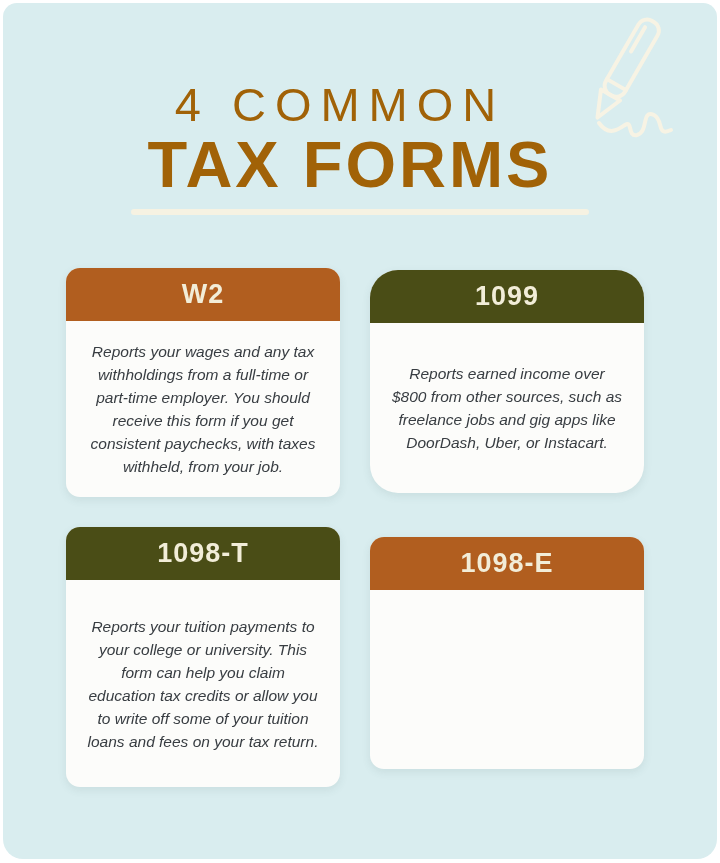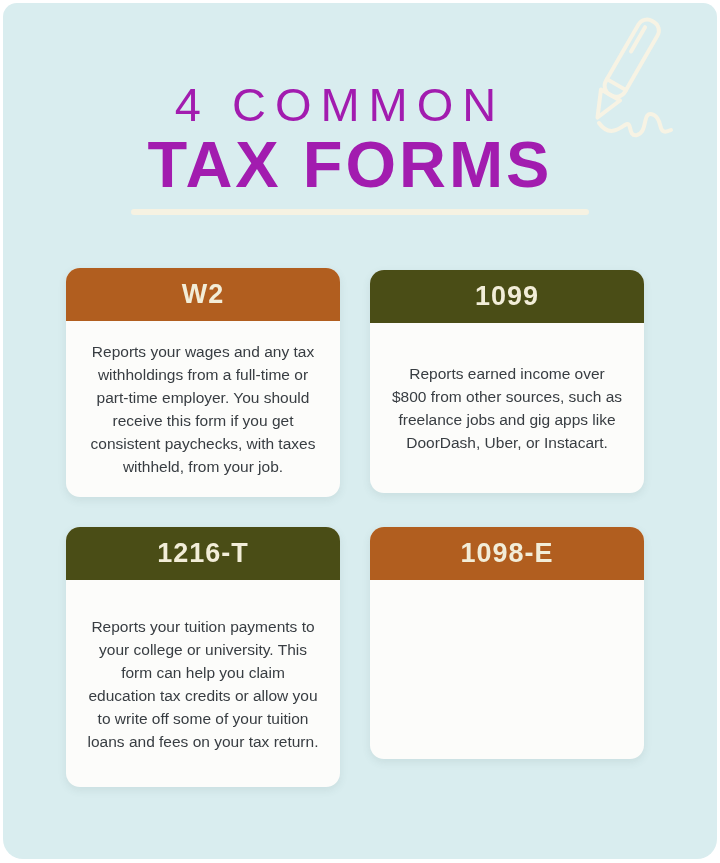--- a/index.html
+++ b/index.html
@@ -14,21 +14,21 @@
     position:absolute;
     left:3px;top:3px;right:3px;bottom:4px;
     background:#d9edef;
     border-radius:14px 14px 20px 20px;
   }
   
   .title-block{
     position:relative;
     padding-top:78px;
     text-align:center;
-    color:#a21caf;
+    color:#a16207;
   }
   .title-line1{
     font-size:47px;
     font-weight:400;
     letter-spacing:9px;
     line-height:1.0;
     margin-right:40px;
   }
   .title-line2{
     font-size:65px;
@@ -79,31 +79,32 @@
     font-size:27px;
     font-weight:700;
     letter-spacing:1px;
   }
   .card-body{
     flex:1;
     display:flex;
     align-items:center;
     justify-content:flex-start;
     padding:10px 21px;
+    font-style:italic;
   }
   .card-text{
     font-size:15.5px;
     line-height:23px;
     color:#383d42;
     text-align:center;
   }
   .card-w2{height:229px;}
-  .card-1099{height:223px;margin-top:2px;}
+  .card-1099{height:223px;margin-top:2px;border-radius:28px;}
   .card-1098t{height:260px;}
-  .card-1098e{height:232px;margin-top:0;}
+  .card-1098e{height:232px;margin-top:10px;}
 </style>
 </head>
 <body>
 
 <div class="canvas">
   <div class="panel">
 
     <div class="title-block">
       <div class="title-line1">4 COMMON</div>
       <div class="title-line2">TAX FORMS</div>
@@ -134,21 +135,21 @@
       </div>
 
       <div class="card card-1099">
         <div class="card-header" style="background: rgb(74, 77, 22);">1099</div>
         <div class="card-body">
           <div class="card-text">Reports earned income over $800 from other sources, such as freelance jobs and gig apps like DoorDash, Uber, or Instacart.</div>
         </div>
       </div>
 
       <div class="card card-1098t">
-        <div class="card-header" style="background: rgb(74, 77, 22);">1216-T</div>
+        <div class="card-header" style="background: rgb(74, 77, 22);">1098-T</div>
         <div class="card-body">
           <div class="card-text">Reports your tuition payments to your college or university. This form can help you claim education tax credits or allow you to write off some of your tuition loans and fees on your tax return.</div>
         </div>
       </div>
 
       <div class="card card-1098e">
         <div class="card-header" style="background: rgb(177, 94, 31);">1098-E</div>
       </div>
 
     </div>

